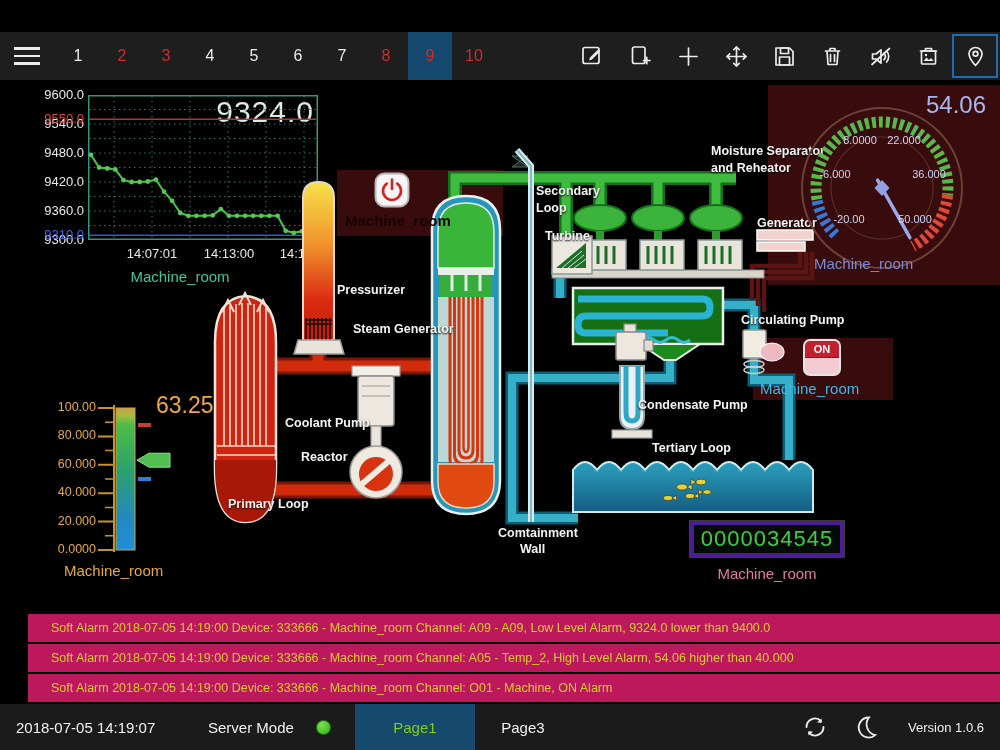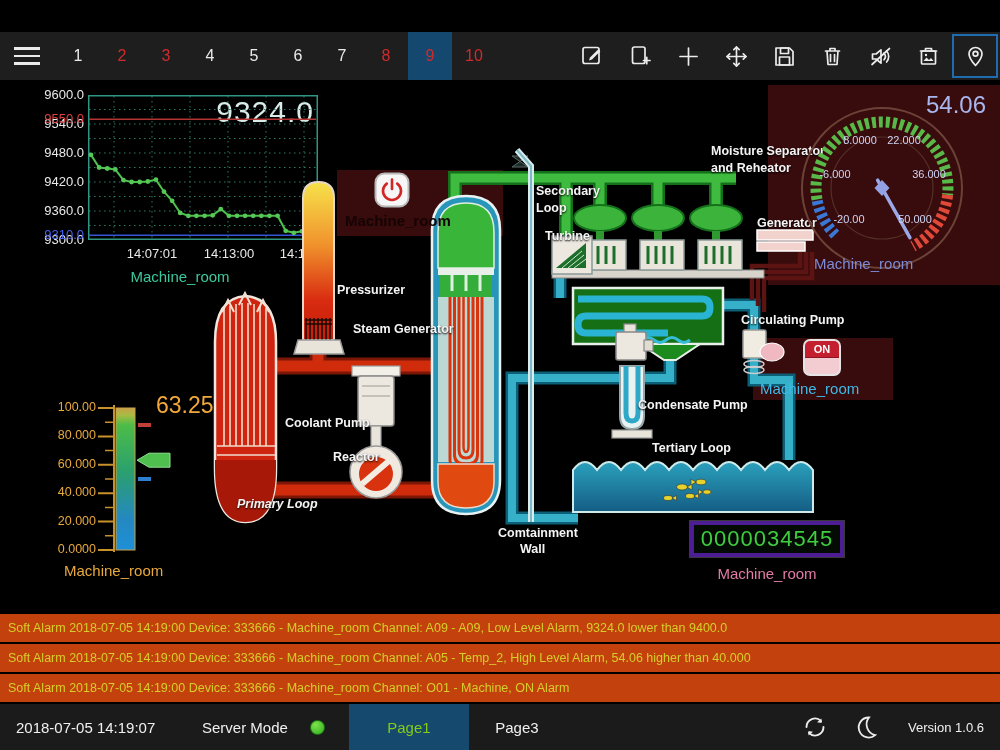--- a/index.html
+++ b/index.html
@@ -74,28 +74,28 @@
   
   #counter-widget { left:690px; top:441px; width:158px; height:66px; z-index:3; }
   #counter-box { position:absolute; left:0; top:0; width:154px; height:36px; background:#040a04;
     border:4px solid #4c1d95; outline:1px solid #3a3a3a; display:flex; align-items:center; justify-content:center;
     color:#3fce3f; font-size:22px; letter-spacing:1px; }
   #counter-label { position:absolute; left:0; top:44px; width:154px; text-align:center;
     font-size:15px; color:#e27ba5; }
 
   
   #alarms { left:0; top:612px; width:1000px; height:91px; background:#000; }
-  .alarm-row { height:28px; line-height:28px; margin-top:2px; background:#c2410c;
-    padding-left:8px; font-size:12.5px; color:#d6ce2a; white-space:nowrap; overflow:hidden; }
+  .alarm-row { height:28px; line-height:28px; margin-top:2px; background:#be185d;
+    padding-left:23px; font-size:12.5px; color:#d6ce2a; white-space:nowrap; overflow:hidden;margin-left:28px; }
 
   
   #statusbar { left:0; top:703px; width:1000px; height:47px; background:#1b1b1b;
     display:flex; align-items:center; color:#f0f0f0; border-top:1px solid #000; }
   #sb-datetime { margin-left:16px; font-size:15px; width:182px; }
-  #sb-mode { font-size:15px; margin-left:4px; }
+  #sb-mode { font-size:15px; margin-left:10px; }
   #sb-dot { width:15px; height:15px; border-radius:50%; margin-left:22px;
     background:radial-gradient(circle at 35% 30%, #7de34c, #2fae1e); border:1px solid #1d7a12; }
   .sb-tab { height:47px; line-height:47px; text-align:center; font-size:15px; }
   #sb-tab-1 { width:120px; margin-left:24px; background:#15496e; color:#84cc16; }
   #sb-tab-2, #sb-tab-3 { width:96px; }
   #sb-spacer { flex:1; }
   .sbicon { width:30px; height:30px; display:flex; align-items:center; justify-content:center; }
   .sbicon svg { stroke:#ececec; fill:none; stroke-width:1.9; stroke-linecap:round; }
   #sb-version { font-size:13px; margin:0 16px 0 28px; }
 </style>
@@ -378,22 +378,22 @@
 
         <g>
           <path d="M517 150 L531 166 V522" stroke="#d8ecec" stroke-width="6" fill="none"></path>
           <path d="M517 150 L531 166 V522" stroke="#7fb8c8" stroke-width="2" fill="none"></path>
         </g>
       </svg>
       
       <div class="plabel" style="left:147px; top:195px;">Pressurizer</div>
       <div class="plabel" style="left:163px; top:234px;">Steam Generator</div>
       <div class="plabel" style="left:95px;  top:328px;">Coolant Pump</div>
-      <div class="plabel" style="left:101px;  top:362px;padding-left:42px;">Reactor</div>
-      <div class="plabel" style="left:47px;  top:409px;font-style:italic;">Primary Loop</div>
+      <div class="plabel" style="left:69px;  top:362px;padding-left:42px;">Reactor</div>
+      <div class="plabel" style="left:38px;  top:409px;">Primary Loop</div>
       <div class="plabel" style="left:346px; top:96px;">Secondary</div>
       <div class="plabel" style="left:346px; top:113px;">Loop</div>
       <div class="plabel" style="left:355px; top:141px;">Turbine</div>
       <div class="plabel" style="left:521px; top:56px;">Moisture Separator</div>
       <div class="plabel" style="left:521px; top:73px;">and Reheator</div>
       <div class="plabel" style="left:567px; top:128px;">Generator</div>
       <div class="plabel" style="left:551px; top:225px;">Circulating Pump</div>
       <div class="plabel" style="left:448px; top:310px;">Condensate Pump</div>
       <div class="plabel" style="left:462px; top:353px;">Tertiary Loop</div>
       <div class="plabel" style="left:308px; top:438px;">Comtainment</div>

